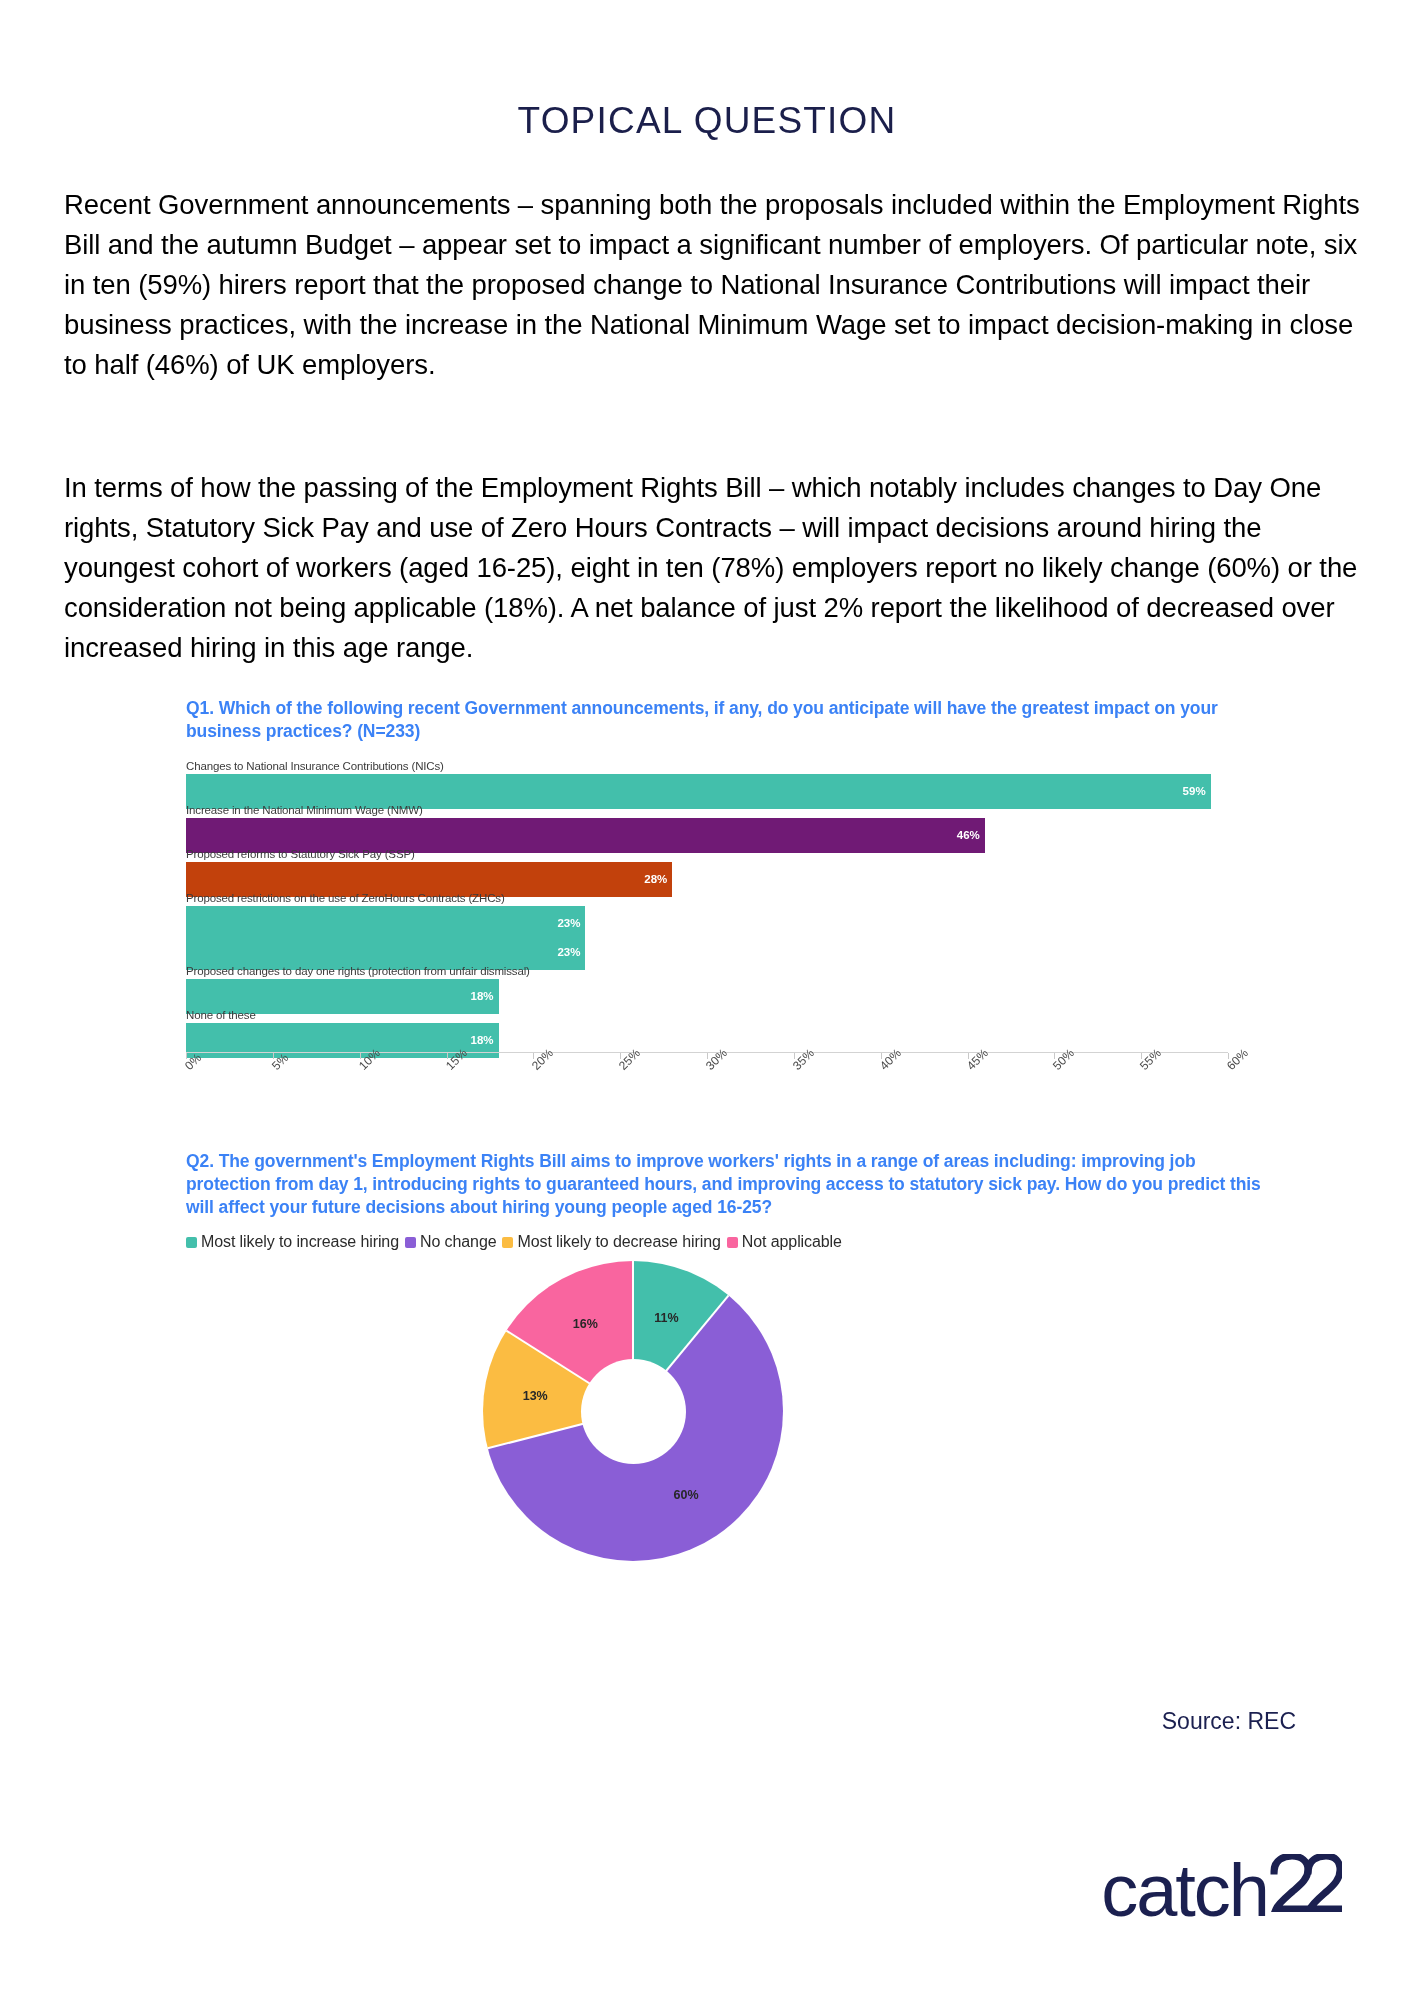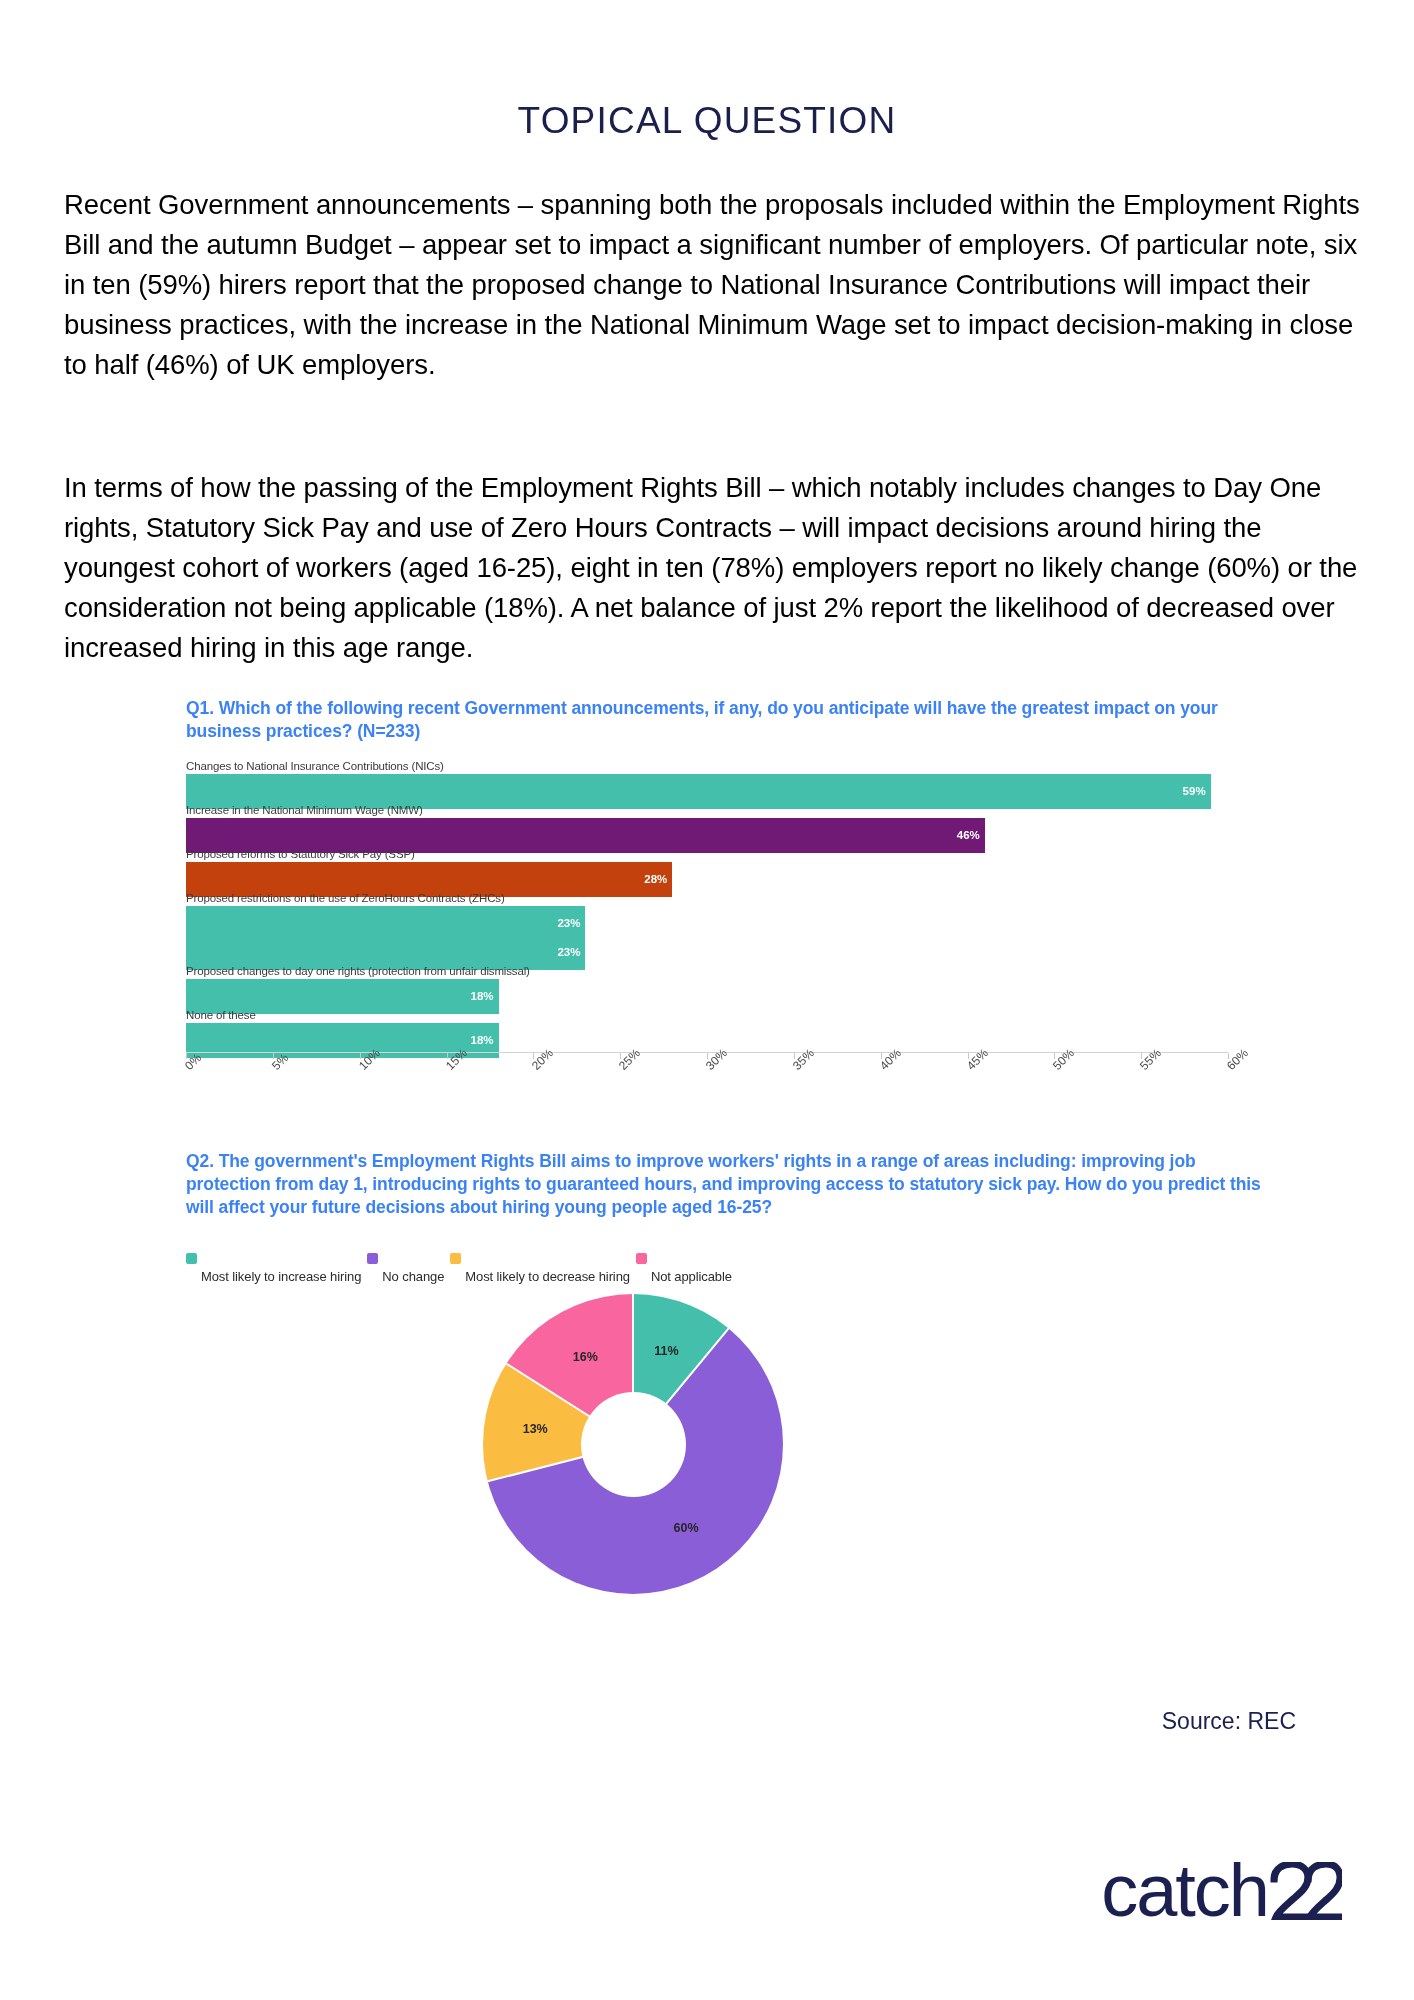--- a/index.html
+++ b/index.html
@@ -146,24 +146,23 @@
     white-space: nowrap;
   }
   .legend-swatch {
     width: 11px;
     height: 11px;
     border-radius: 2px;
     margin-right: 4px;
     flex: none;
   }
   .legend-text {
-    font-size: 13px;
+    font-size: 16px;
     color: #2b2b2b;
     letter-spacing: -0.1px;
-    margin-top: 36px;
   }
 
   .donut-wrap {
     position: relative;
     width: 1042px;
     height: 300px;
     margin-top: 10px;
   }
   .donut {
     position: absolute;
@@ -201,21 +200,21 @@
     font-size: 23px;
     color: #1b2050;
   }
 
   
   .logo {
     position: absolute;
     right: 72px;
     bottom: 72px;
     display: flex;
-    align-items: flex-end;
+    align-items: flex-start;
     color: #1b2050;
   }
   .logo-word {
     font-size: 74px;
     font-weight: 400;
     letter-spacing: -2px;
     line-height: 74px;
     color: #1b2050;
   }
   .logo-mark {

